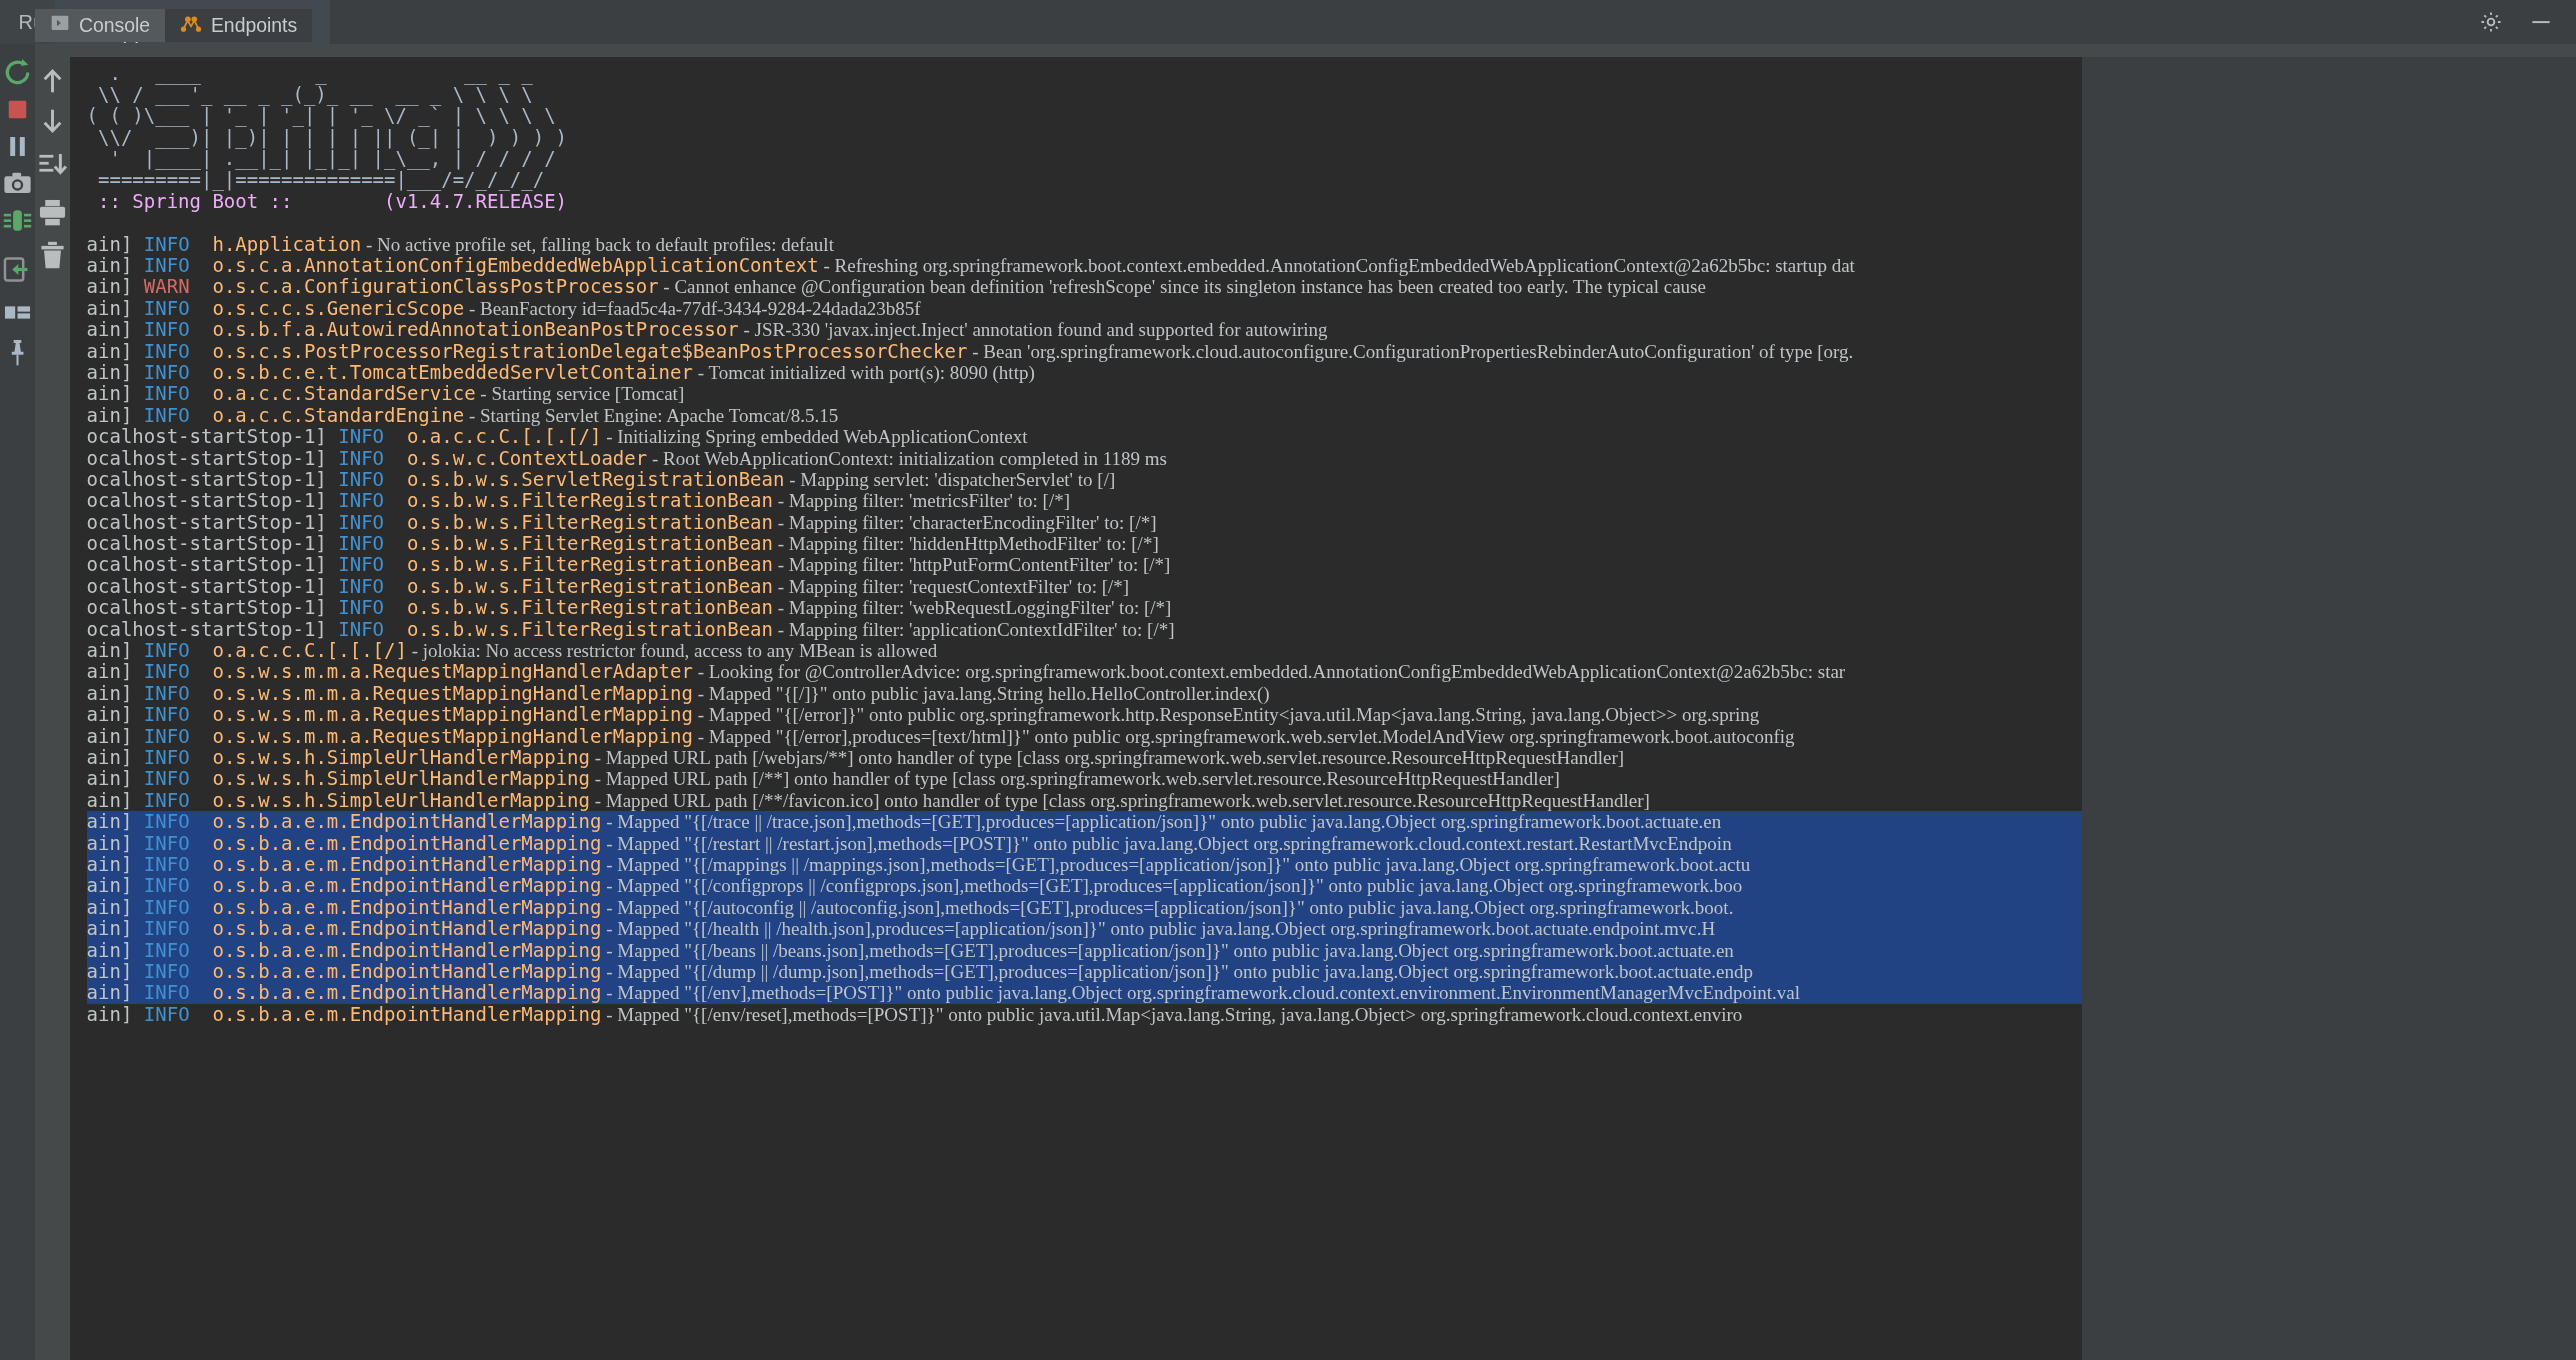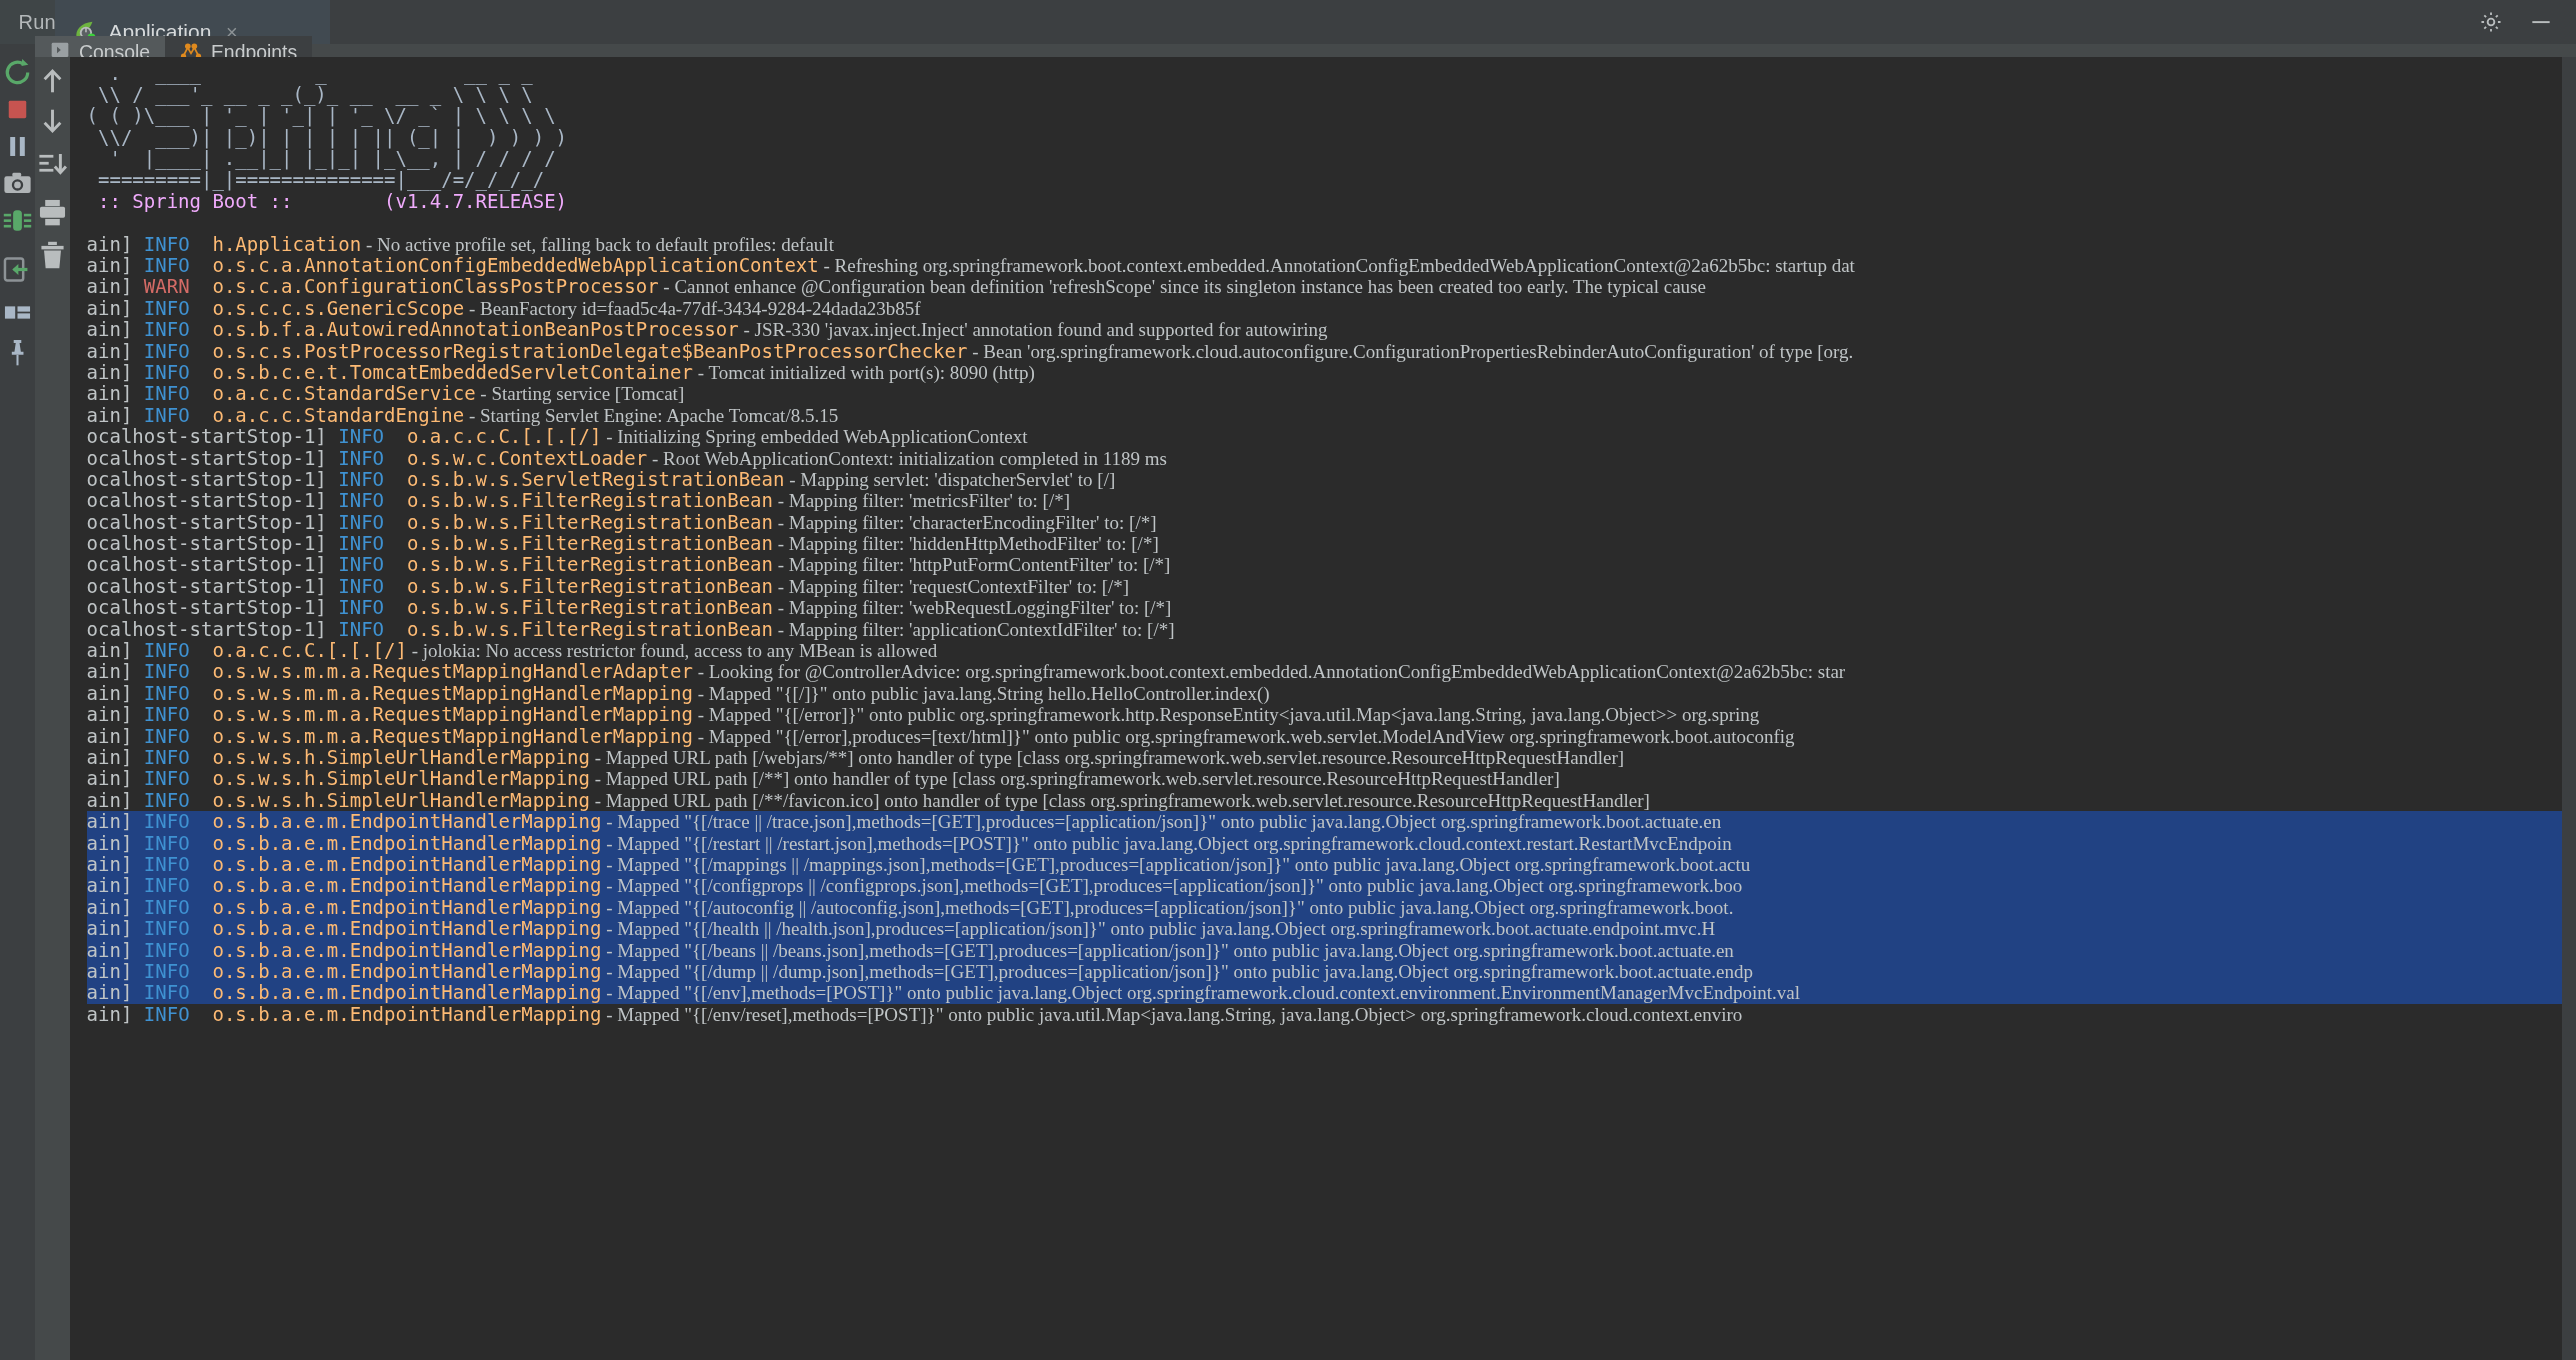--- a/index.html
+++ b/index.html
@@ -45,34 +45,34 @@
     position:absolute;left:35px;top:57px;width:35px;height:1304px;background:#45494a;
   }
   .railbtn{
     position:absolute;left:0;width:35px;height:35px;cursor:pointer;
   }
   
   #tabstrip{
     position:absolute;left:35px;top:44px;width:2541px;height:13px;background:#45494a;
   }
   #tabrow{
-    position:absolute;left:35px;top:36px;width:2541px;height:33px;
+    position:absolute;left:35px;top:9px;width:2541px;height:33px;
     display:flex;align-items:center;
   }
   .ctab{
     height:33px;display:flex;align-items:center;gap:9.2px;
     padding:0 14.8px;box-sizing:border-box;cursor:pointer;
     font-family:"Liberation Sans",sans-serif;font-size:19.4px;color:#c9cccd;
     white-space:nowrap;
   }
   .ctab.active{background:#54595b;}
   .ctab.inactive{background:#3c3f41;}
   
   #console{
-    position:absolute;left:70px;top:57px;width:2492px;height:1304px;
+    position:absolute;left:70px;top:57px;width:2012px;height:1304px;
     background:#2b2b2b;overflow:hidden;
   }
   #console-inner{
     position:relative;padding:5.5px 0 0 16.6px;box-sizing:border-box;
     white-space:pre;font-size:19px;line-height:21.4px;
     font-family:"DejaVu Sans Mono",monospace;
     letter-spacing:0px;
   }
   .ln{height:21.4px;white-space:pre;}
   .banner{color:#a9b7c6;}

